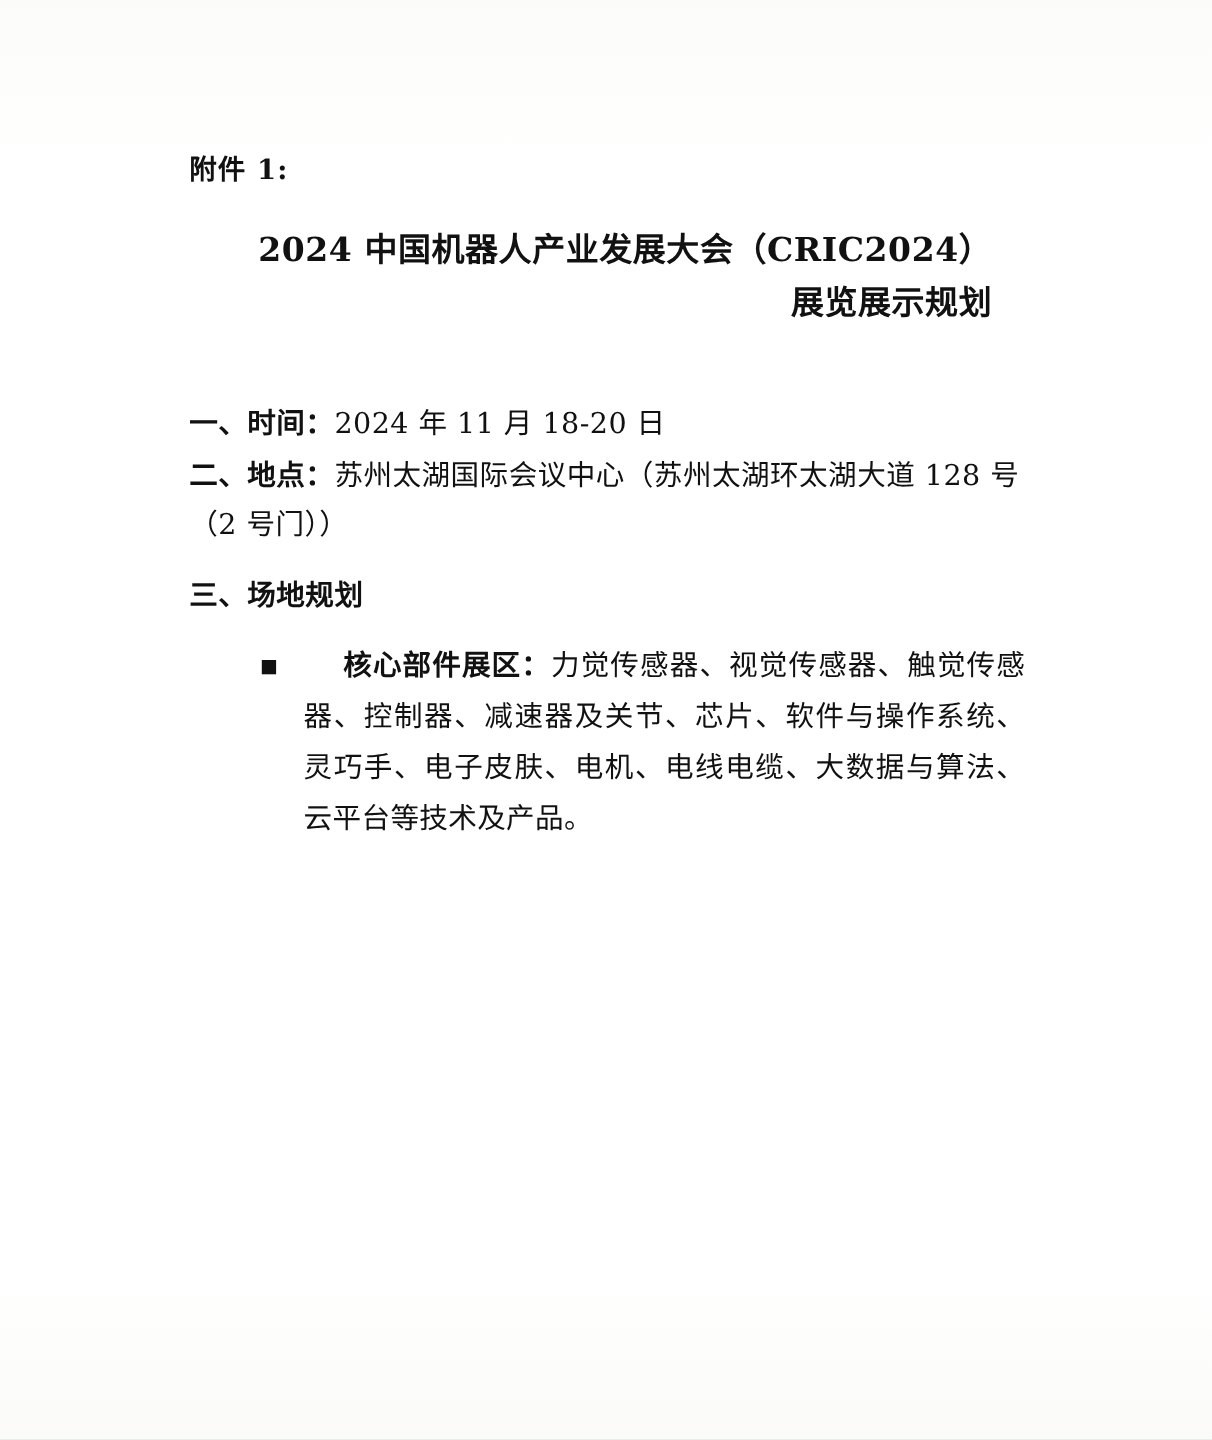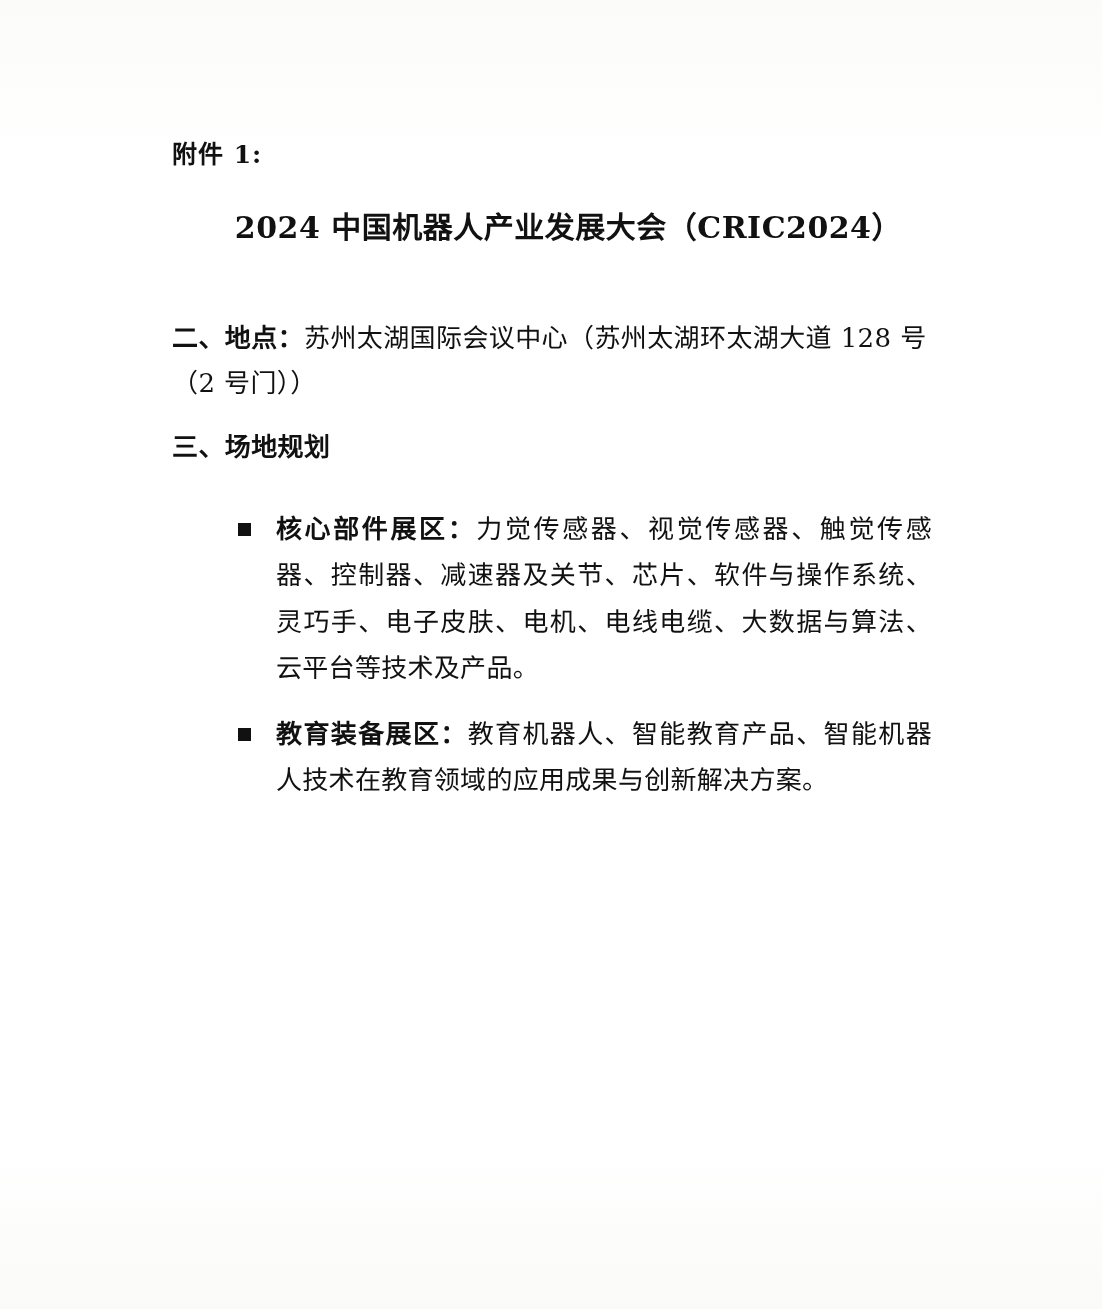--- a/index.html
+++ b/index.html
@@ -69,21 +69,21 @@
     font-weight: 700;
   }
   .para.time-line {
     margin-bottom: 2px;
   }
   .para.place-line {
     margin-bottom: 20px;
   }
   .para.venue-heading {
     margin-top: 16px;
-    margin-bottom: 36px;
+    margin-bottom: 18px;
   }
   .bullets {
     margin: 0;
     padding: 0;
     list-style: none;
   }
   .bullet-item {
     position: relative;
     padding-left: 58px;
     font-size: 26px;
@@ -98,57 +98,58 @@
     top: 17px;
     width: 13px;
     height: 13px;
     background: #111111;
   }
   .bullet-item {
     padding-left: 104px;
   }
   .bullet-title {
     font-weight: 700;
+    margin-left: 36px;
   }
   .bullet-body {
     font-weight: 400;
   }
 </style>
 </head>
 <body>
 
 <div class="page">
   <div class="paper"></div>
 
   <div class="content">
 
     <div class="attachment-label">附件 1:</div>
 
     <div class="doc-title">
       <span class="line1">2024 中国机器人产业发展大会（CRIC2024）</span>
+      <span class="line2">展览展示规划</span>
     </div>
 
     <div class="section-gap"></div>
 
+    <div class="para time-line">
+      <span class="bold">一、时间：</span><span>2024 年 11 月 18-20 日</span>
+    </div>
 
     <div class="para place-line">
       <span class="bold">二、地点：</span><span>苏州太湖国际会议中心（苏州太湖环太湖大道 128 号（2 号门））</span>
     </div>
 
     <div class="para heading venue-heading">三、场地规划</div>
 
     <ul class="bullets">
 
       <li class="bullet-item">
         <span class="sq"></span>
         <span class="bullet-title">核心部件展区：</span><span class="bullet-body">力觉传感器、视觉传感器、触觉传感器、控制器、减速器及关节、芯片、软件与操作系统、灵巧手、电子皮肤、电机、电线电缆、大数据与算法、云平台等技术及产品。</span>
       </li>
 
 
-      <li class="bullet-item">
-        <span class="sq"></span>
-        <span class="bullet-title">教育装备展区：</span><span class="bullet-body">教育机器人、智能教育产品、智能机器人技术在教育领域的应用成果与创新解决方案。</span>
-      </li>
 
 
     </ul>
   </div>
 </div>
 
 </body></html>

